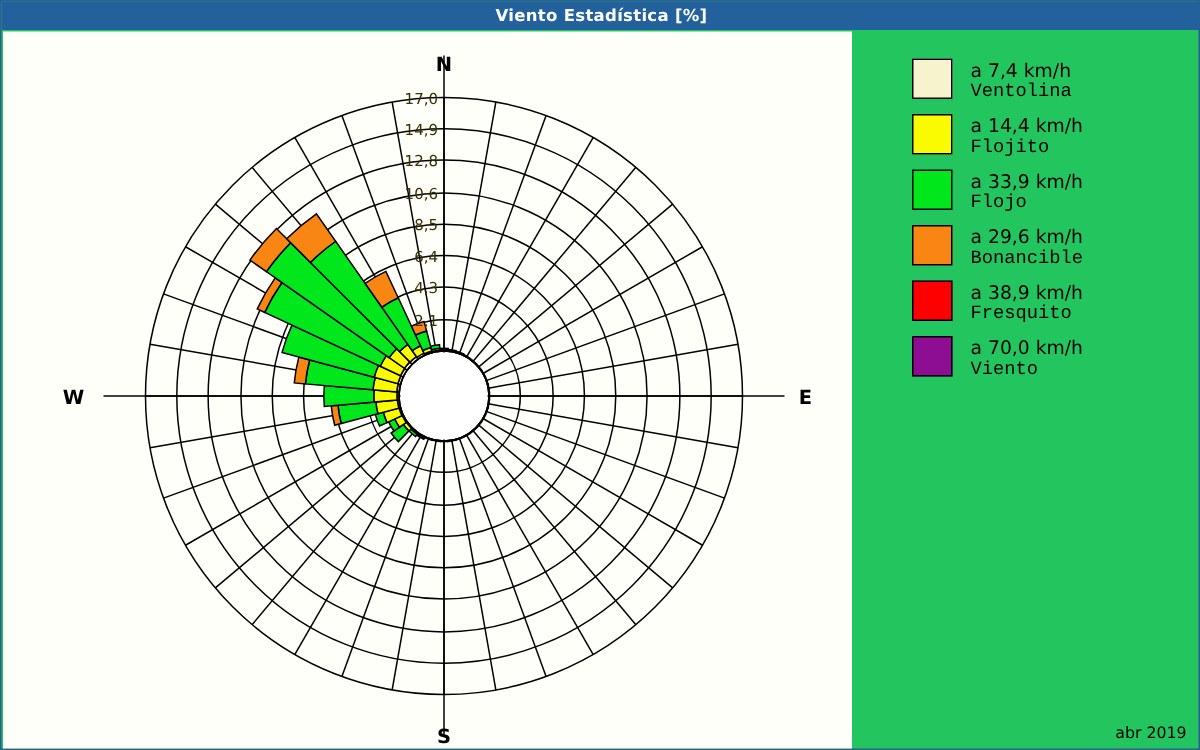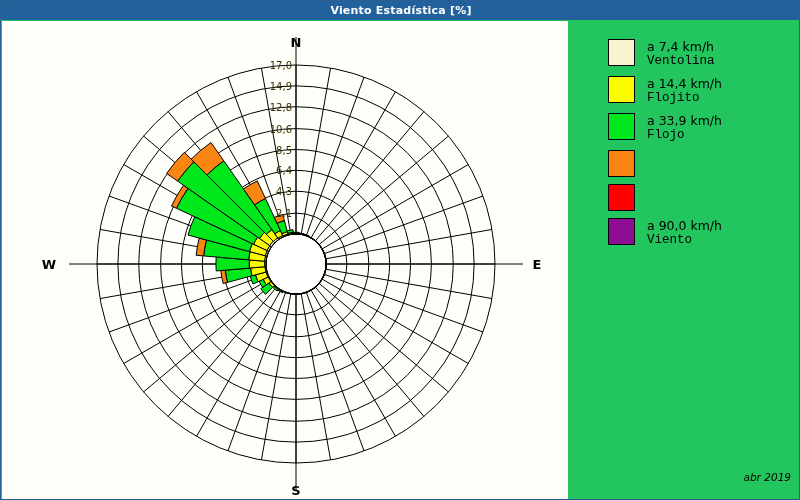--- a/index.html
+++ b/index.html
@@ -51,24 +51,23 @@
   .legend-text{
     font-size:12.5px;
     color:#000;
     line-height:15px;
     padding-top:0px;
   }
   .legend-text .l1{display:block;}
   .legend-text .l2{display:block;font-family:Liberation Mono, monospace;}
   #footer{
     position:absolute;
-    right:8px;bottom:16px;
+    right:8px;bottom:4px;
     font-size:10.5px;
     color:#000;
-    font-style:italic;
   }
   .compass{
     font-size:13px;font-weight:bold;fill:#000;
   }
   .ticklbl{
     font-size:10px;fill:#3a2f00;
   }
 </style>
 </head>
 <body>
@@ -269,28 +268,36 @@
       </div>
       <div class="legend-row">
         <span class="swatch" style="background: rgb(0, 232, 27);"></span>
         <span class="legend-text">
           <span class="l1">a 33,9 km/h</span>
           <span class="l2">Flojo</span>
         </span>
       </div>
       <div class="legend-row">
         <span class="swatch" style="background: rgb(249, 133, 19);"></span>
+        <span class="legend-text">
+          <span class="l1">a 29,6 km/h</span>
+          <span class="l2">Bonancible</span>
+        </span>
       </div>
       <div class="legend-row">
         <span class="swatch" style="background: rgb(254, 0, 0);"></span>
+        <span class="legend-text">
+          <span class="l1">a 38,9 km/h</span>
+          <span class="l2">Fresquito</span>
+        </span>
       </div>
       <div class="legend-row">
         <span class="swatch" style="background: rgb(141, 13, 147);"></span>
         <span class="legend-text">
-          <span class="l1">a 90,0 km/h</span>
+          <span class="l1">a 70,0 km/h</span>
           <span class="l2">Viento</span>
         </span>
       </div>
     </div>
 
   <div id="footer">abr 2019</div>
 
 </div>
 
 </body></html>

